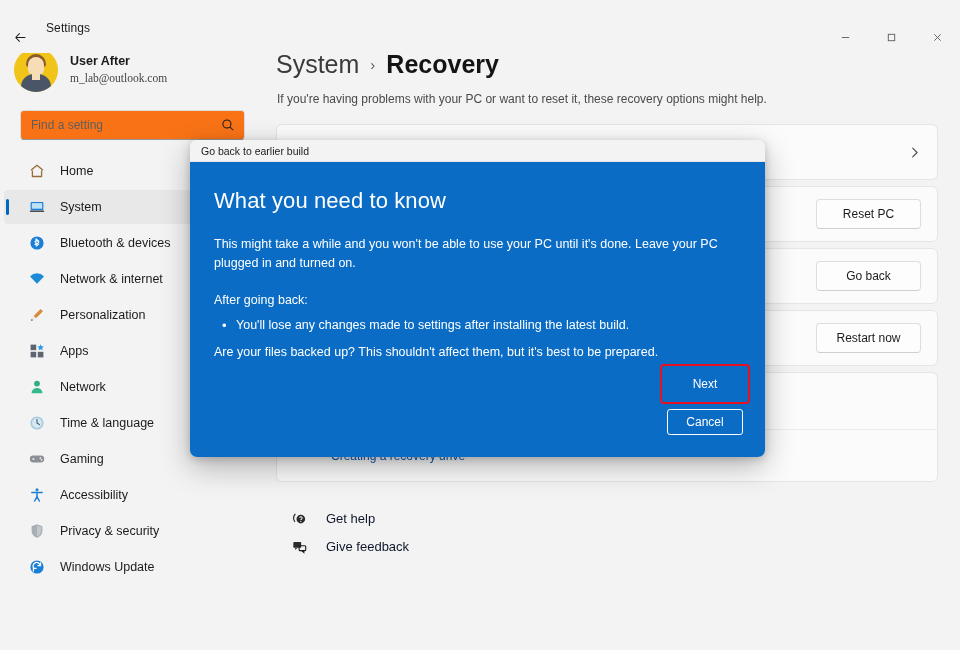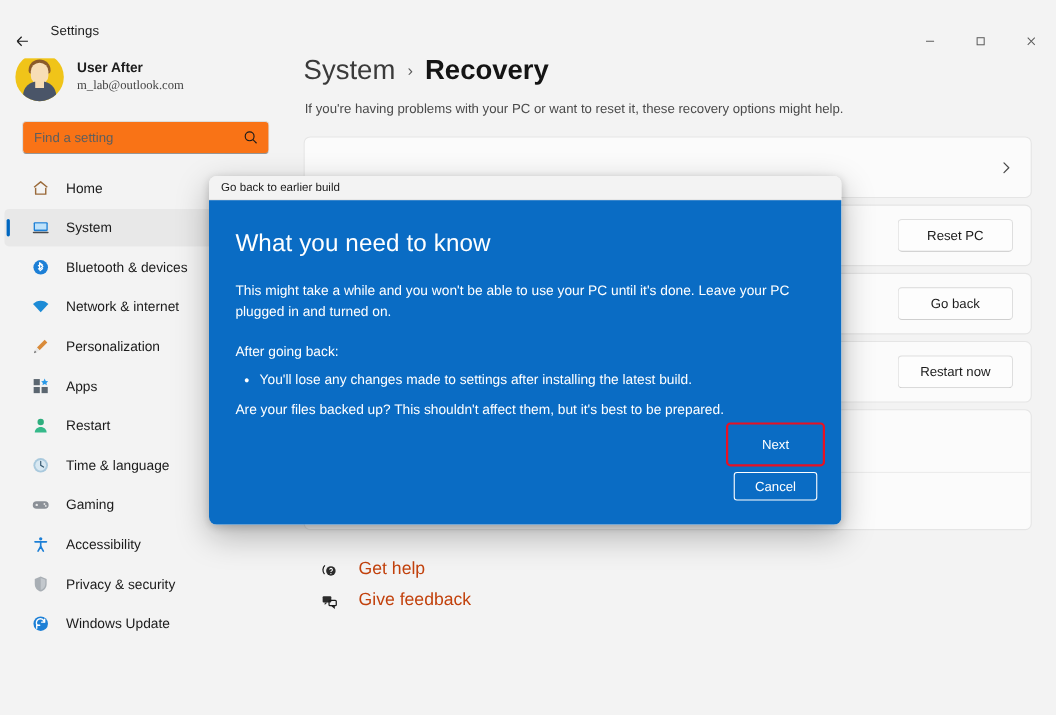--- a/index.html
+++ b/index.html
@@ -212,26 +212,26 @@
   .footlinks { padding: 16px 0 0 8px; }
   .footlink {
     display: flex; align-items: center;
     height: 28px; padding-left: 8px;
   }
   .fl-ico {
     width: 20px; margin-right: 14px;
     color: #1b1b1b; display: flex; align-items: center;
   }
   .fl-ico svg { width: 15px; height: 15px; display: block; }
-  .fl-text { font-size: 16px; color: #c2410c; }
+  .fl-text { font-size: 13px; color: #0f172a; }
 
   
   .dialog {
     position: absolute;
-    left: 190px; top: 160px;
+    left: 190px; top: 140px;
     width: 575px; height: 317px;
     border-radius: 7px;
     box-shadow: 0 10px 30px rgba(0,0,0,.28), 0 2px 8px rgba(0,0,0,.18);
     overflow: hidden;
     z-index: 40;
   }
   .dlg-titlebar {
     height: 22px;
     background: #f3f3f3;
     display: flex; align-items: center;
@@ -415,21 +415,21 @@
         <span>Apps</span>
       </div>
 
       <div class="nav-item">
         <span class="nav-ico">
           <svg viewBox="0 0 16 16">
             <circle cx="8" cy="4.6" r="2.9" fill="#2fae7e"></circle>
             <path d="M2.6 14.2c0-3 2.4-5.1 5.4-5.1s5.4 2.1 5.4 5.1z" fill="#35b98a"></path>
           </svg>
         </span>
-        <span>Restart</span>
+        <span>Network</span>
       </div>
 
       <div class="nav-item">
         <span class="nav-ico">
           <svg viewBox="0 0 16 16">
             <circle cx="8" cy="8" r="6.6" fill="#a9c9dd"></circle>
             <circle cx="8" cy="8" r="4.9" fill="#d8e8f2"></circle>
             <path d="M8 4.4V8l2.6 1.6" stroke="#3a5c73" stroke-width="1.1" fill="none" stroke-linecap="round"></path>
           </svg>
         </span>

